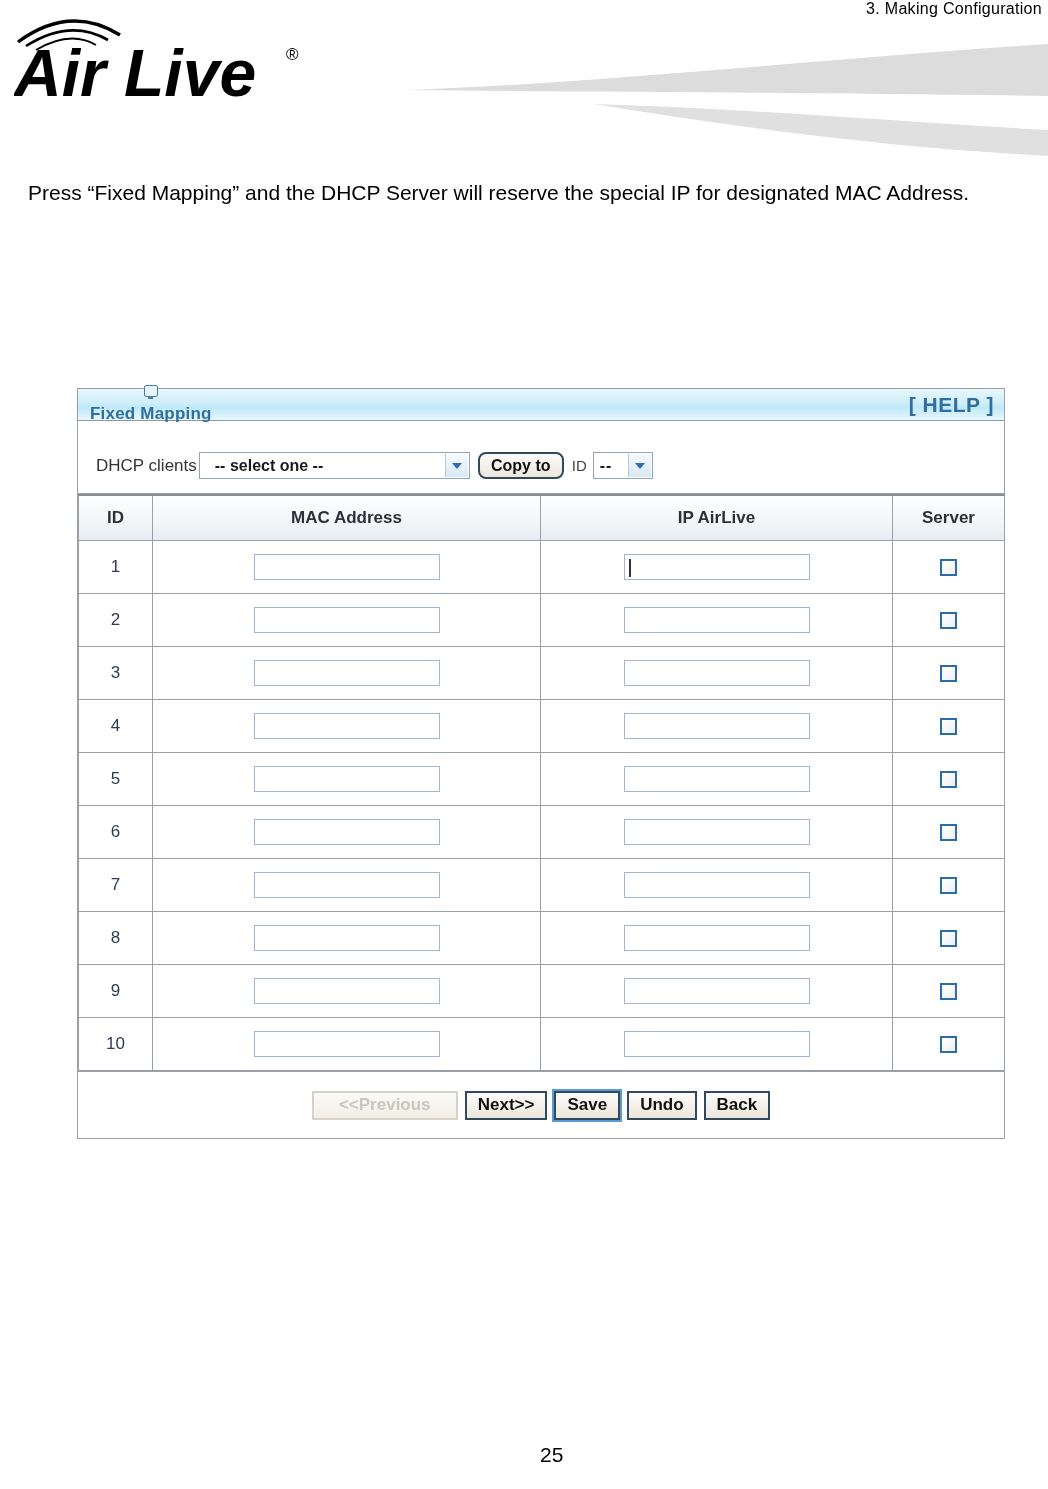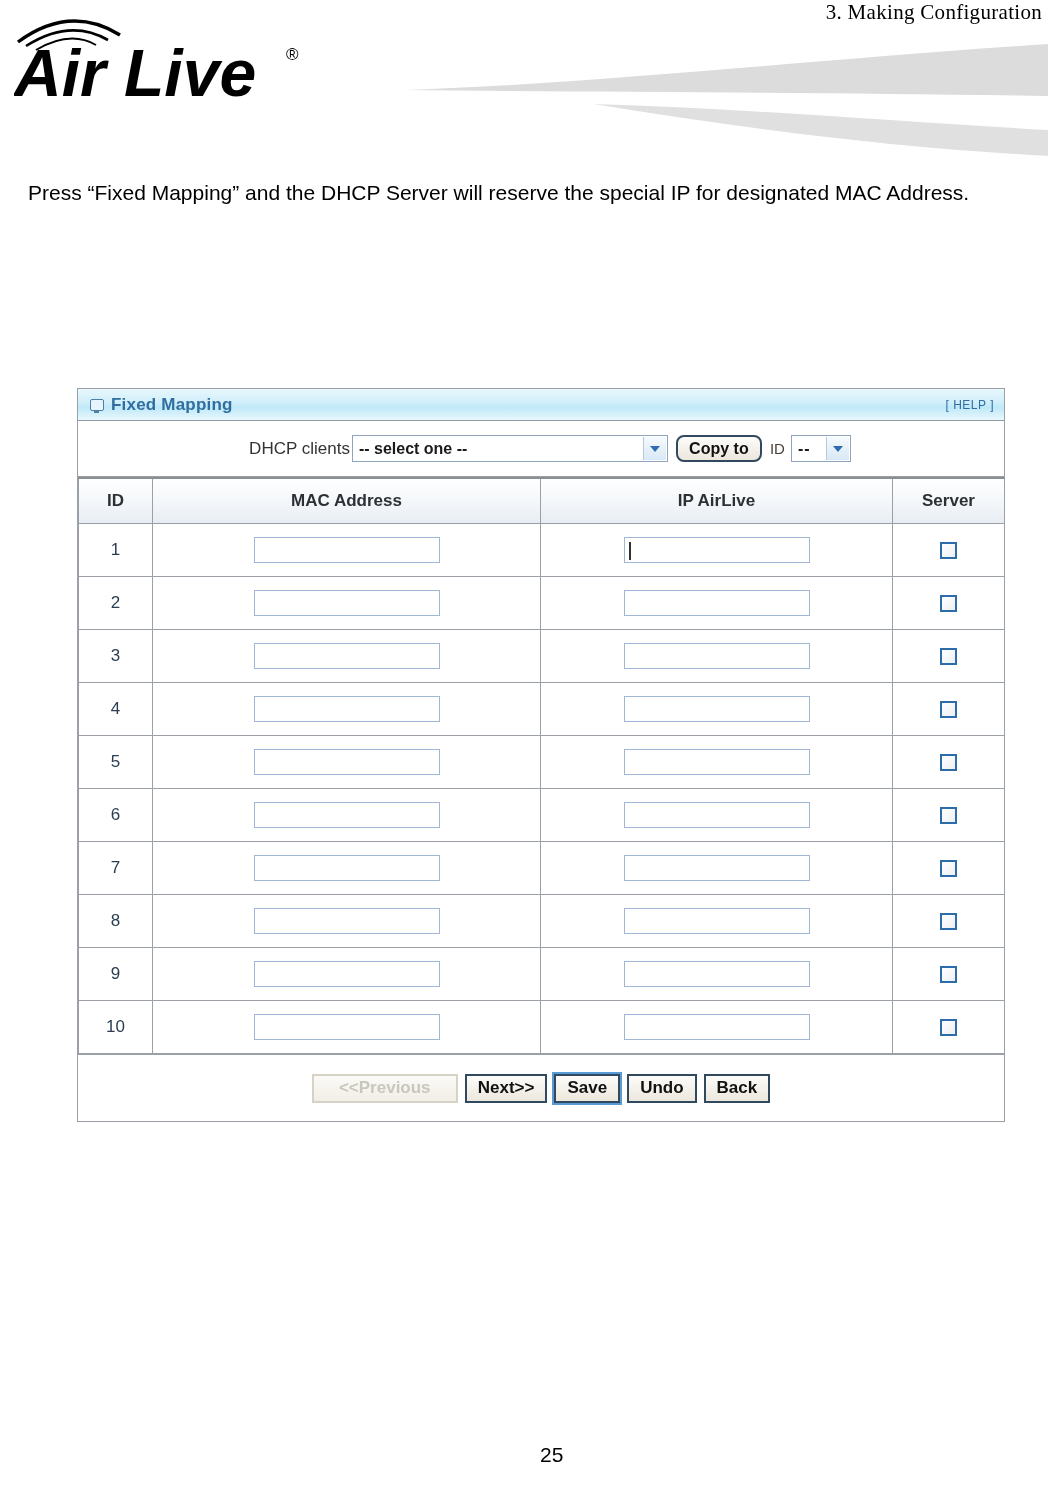--- a/index.html
+++ b/index.html
@@ -20,25 +20,24 @@
   #doc-header {
     position: absolute;
     left: 0; top: 0;
     width: 1048px;
     height: 150px;
   }
   #chapter-title {
     position: absolute;
     right: 6px;
     top: 0px;
-    font-size: 21px;
+    font-size: 16px;
     letter-spacing: 0.3px;
     white-space: nowrap;
     color: #000;
-    font-family: Liberation Serif, serif;
   }
   
   #logo {
     position: absolute;
     left: 14px;
     top: 12px;
     width: 320px;
     height: 105px;
   }
   #logo svg { display: block; }
@@ -81,20 +80,21 @@
     background: linear-gradient(to bottom, #e8f7fd 0%, #cfeefa 45%, #bfe8f8 60%, #e9f8fd 100%);
     border-bottom: 1px solid #8e9aa3;
     display: flex;
     align-items: center;
     padding: 0 10px 0 12px;
   }
   .panel-title-wrap {
     display: flex;
     align-items: center;
     gap: 7px;
+    flex-direction: column;
   }
   .monitor-icon {
     width: 12px; height: 10px;
     border: 1.6px solid #4b7fa6;
     border-radius: 2px;
     background: #e7f4fb;
     display: inline-block;
     position: relative;
   }
   .monitor-icon::after {
@@ -105,36 +105,37 @@
     background: #4b7fa6;
   }
   .panel-title {
     font-size: 17px;
     font-weight: bold;
     color: #2f6e9e;
     letter-spacing: 0.2px;
   }
   .help-link {
     margin-left: auto;
-    font-size: 12px;
-    font-weight: normal;
+    font-size: 21px;
+    font-weight: bold;
     color: #2f6e9e;
     letter-spacing: 0.5px;
   }
 
   
   .panel-toolbar {
     height: 55px;
     display: flex;
     align-items: center;
-    justify-content: center;
+    justify-content: flex-start;
     gap: 0px;
     border-bottom: 1px solid #9aa0a6;
     background: #ffffff;
     padding-left: 18px;
+    margin-top: 17px;
   }
   .toolbar-label {
     font-size: 17px;
     color: #333;
     margin-right: 2px;
     white-space: nowrap;
   }
   .fake-select {
     height: 27px;
     border: 1px solid #8fa5bd;
@@ -162,21 +163,21 @@
     align-items: center;
     justify-content: center;
     flex: 0 0 auto;
   }
   .chev {
     width: 0; height: 0;
     border-left: 5px solid transparent;
     border-right: 5px solid transparent;
     border-top: 6px solid #2f6bb0;
   }
-  #dhcp-clients-select { width: 316px; }
+  #dhcp-clients-select { width: 271px; padding-left: 9px; }
   #id-select { width: 60px; margin-left: 6px; }
   #id-select .sel-text { font-weight: bold; letter-spacing: 1px; }
 
   .copy-to-button {
     height: 27px;
     min-width: 86px;
     margin-left: 8px;
     padding: 0 10px;
     border: 2px solid #31495e;
     border-radius: 8px;

